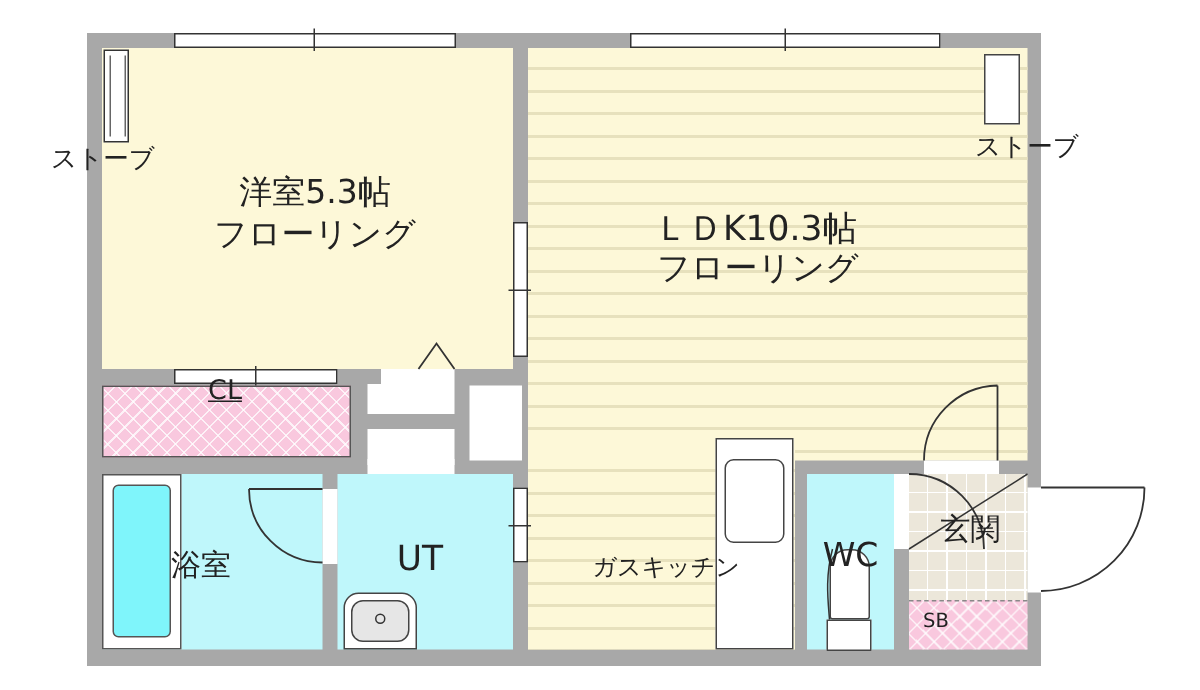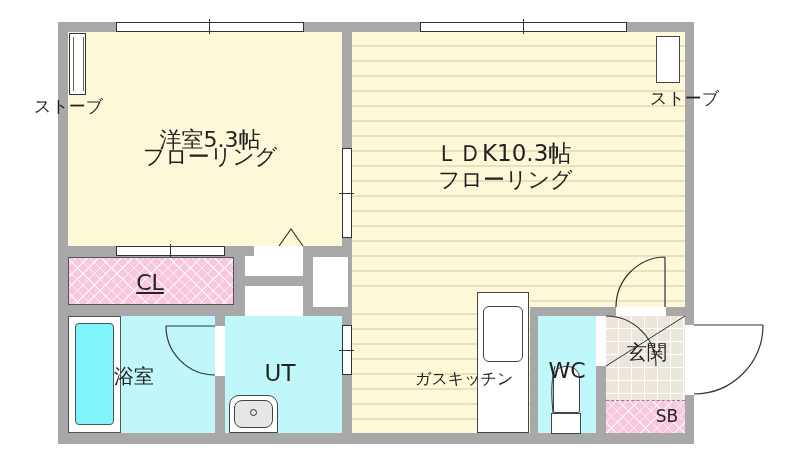--- a/index.html
+++ b/index.html
@@ -87,27 +87,27 @@
 
   <path d="M606,316 A50,50 0 0 1 656,366" fill="none" stroke="#333" stroke-width="1.2"></path>
 
   <line x1="606" y1="366" x2="685" y2="316" stroke="#333" stroke-width="1"></line>
 
   <path d="M694,325 L763,325 M694,394 A69,69 0 0 0 763,325" fill="none" stroke="#333" stroke-width="1.2"></path>
 
   <path d="M555,366 C550,385 552,400 553,413" fill="none" stroke="#333" stroke-width="1"></path>
 </svg>
 
-<div class="label" style="left:145px; top:118px; width:130px; font-size:22px;margin-top:11px;">洋室5.3帖</div>
+<div class="label" style="left:145px; top:118px; width:130px; font-size:22px;">洋室5.3帖</div>
 <div class="label" style="left:120px; top:146px; width:180px; font-size:22px;">フローリング</div>
 <div class="label" style="left:34px; top:98px; width:90px; font-size:17px; text-align:left;">ストーブ</div>
 
 <div class="label" style="left:436px; top:142px; width:180px; font-size:23px; text-align:left;">ＬＤK10.3帖</div>
 <div class="label" style="left:438px; top:169px; width:180px; font-size:22px; text-align:left;">フローリング</div>
 <div class="label" style="left:650px; top:90px; width:90px; font-size:17px; text-align:left;">ストーブ</div>
 
-<div class="label" style="left:110px; top:272px; width:80px; font-size:22px;text-decoration:underline;">CL</div>
+<div class="label" style="left:110px; top:252px; width:80px; font-size:18px;text-decoration:underline;">CL</div>
 <div class="label" style="left:114px; top:366px; width:60px; font-size:20px; text-align:left;">浴室</div>
 <div class="label" style="left:250px; top:362px; width:60px; font-size:23px;">UT</div>
-<div class="label" style="left:415px; top:371px; width:140px; font-size:16px; text-align:left;font-family:Liberation Serif, serif;">ガスキッチン</div>
+<div class="label" style="left:395px; top:371px; width:140px; font-size:16px; text-align:left;font-family:Liberation Serif, serif;">ガスキッチン</div>
 <div class="label" style="left:538px; top:360px; width:58px; font-size:22px;">WC</div>
 <div class="label" style="left:612px; top:342px; width:70px; font-size:20px;">玄関</div>
-<div class="label" style="left:632px; top:408px; width:70px; font-size:17px;">SB</div>
+<div class="label" style="left:589px; top:408px; width:70px; font-size:13px;">SB</div>
 
 </body></html>

